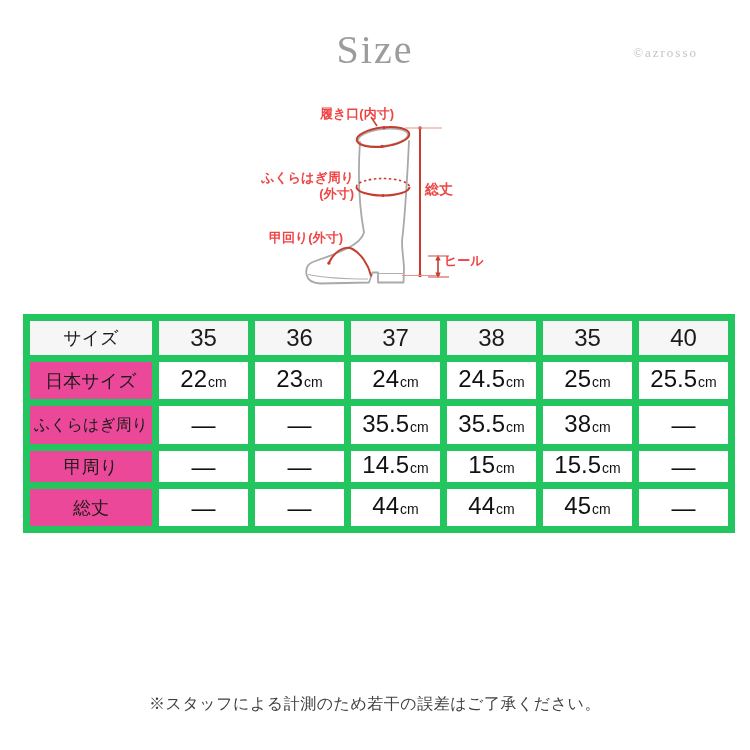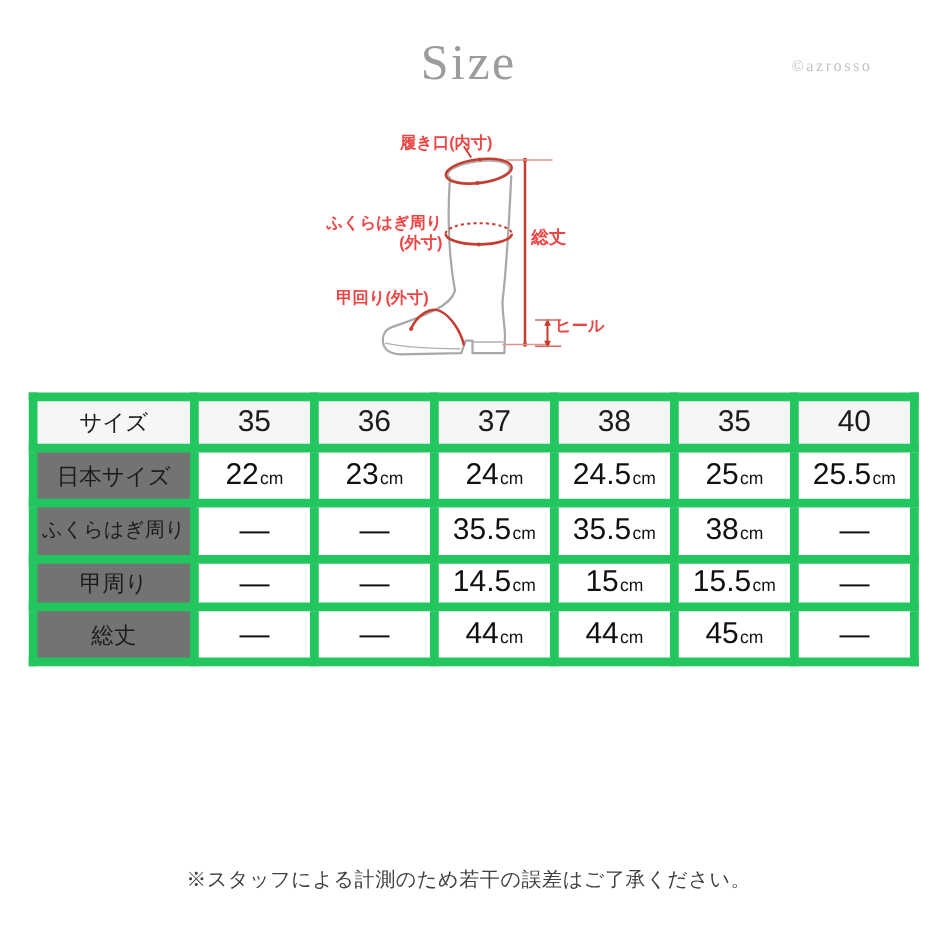--- a/index.html
+++ b/index.html
@@ -36,21 +36,21 @@
     border-collapse:collapse;table-layout:fixed;
     font-family:"Liberation Sans",sans-serif;
   }
   .size-table th,.size-table td{
     border:7px solid #22c55e;text-align:center;vertical-align:middle;
     padding:0;font-weight:normal;background:#ffffff;
   }
   .size-table thead th{background:#f6f6f6;}
   .size-table .head-label{font-size:18px;}
   .size-table .head-num{font-size:24px;}
-  .size-table th.row-head{background:#737373;font-size:18px;}
+  .size-table th.row-head{background:#ec4899;font-size:18px;}
   .size-table th.row-head .row-label{font-size:18px;line-height:22px;}
   .size-table th.row-head.small .row-label{font-size:16px;}
   .size-table .row-note{
     font-size:11px;color:#222;line-height:16px;margin-top:5px;font-weight:normal;
   }
   .size-table td.val{font-size:24px;line-height:28px;color:#111;}
   .size-table td.val .unit{font-size:14px;margin-left:1px;}
   
   .footnote{
     position:absolute;top:694px;left:0;width:750px;text-align:center;

